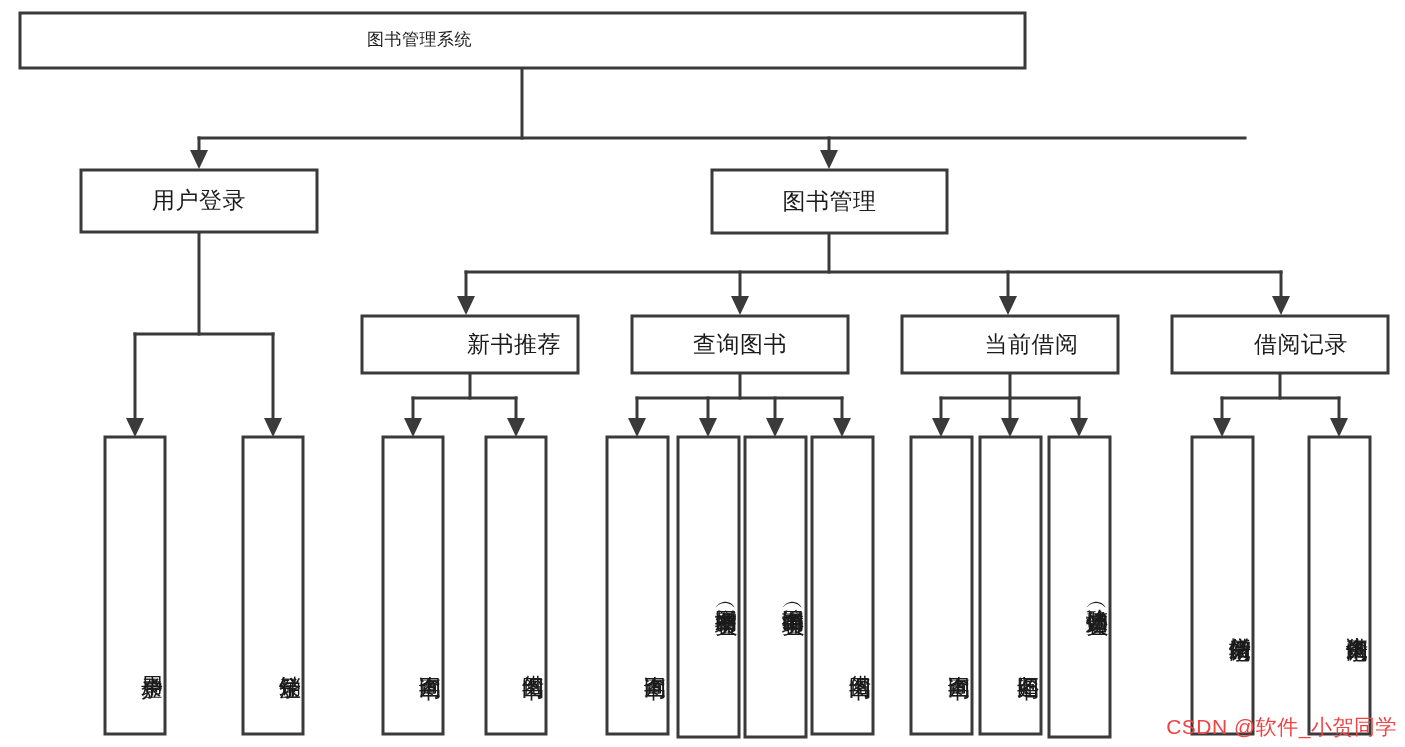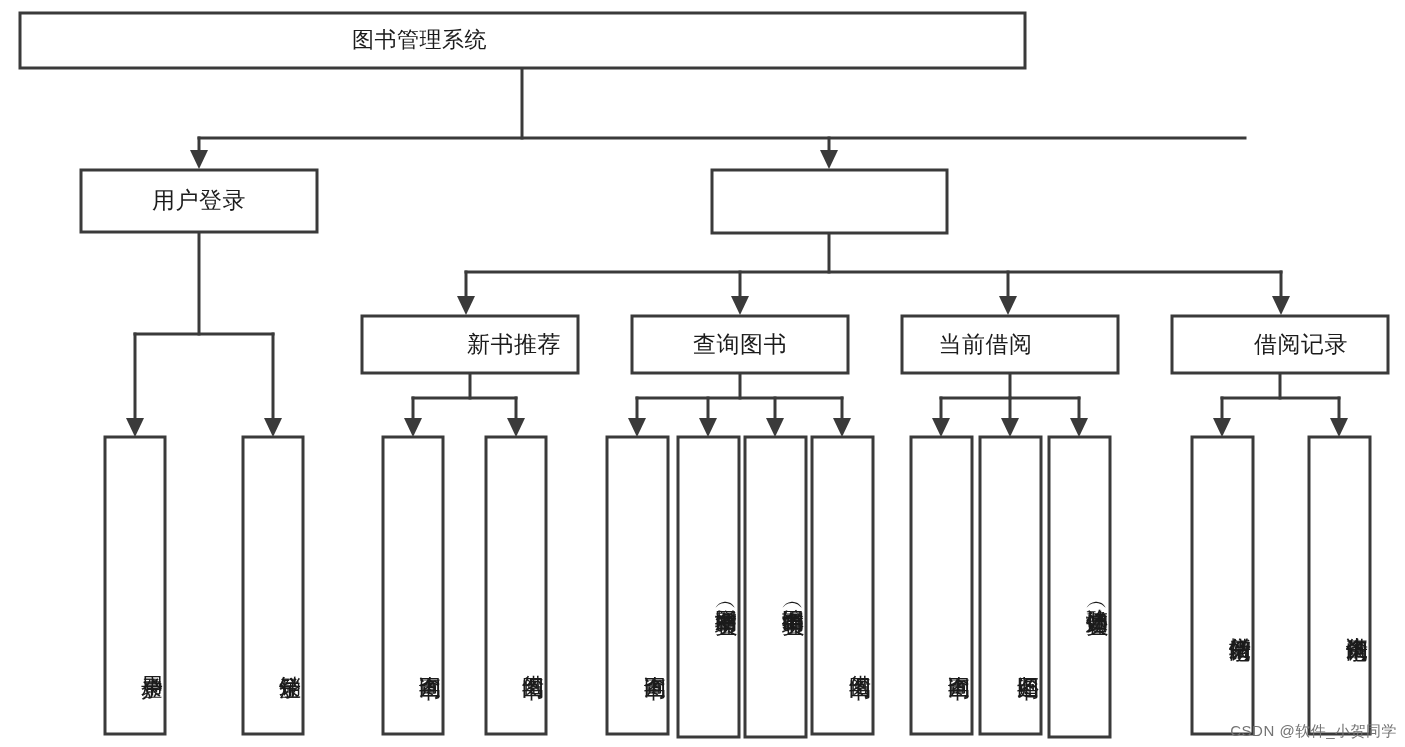--- a/index.html
+++ b/index.html
@@ -64,22 +64,22 @@
     writing-mode: vertical-rl;
     text-orientation: upright;
     letter-spacing: 1px;
     white-space: nowrap;
     pointer-events: none;
   }
   .watermark {
     position: absolute;
     right: 8px;
     bottom: 6px;
-    color: #737373;
-    font-size: 15px;
+    color: #ef4444;
+    font-size: 21px;
     letter-spacing: 0.5px;
     white-space: nowrap;
     pointer-events: none;
   }
 </style>
 </head>
 <body>
 
 <div id="diagram-root">
 
@@ -180,27 +180,28 @@
     <rect class="node-box" x="812" y="437" width="61" height="297"></rect>
 
     <rect class="node-box" x="911" y="437" width="61" height="297"></rect>
     <rect class="node-box" x="980" y="437" width="61" height="297"></rect>
     <rect class="node-box" x="1049" y="437" width="61" height="300"></rect>
 
     <rect class="node-box" x="1192" y="437" width="61" height="297"></rect>
     <rect class="node-box" x="1309" y="437" width="61" height="297"></rect>
   </svg>
 
-  <div class="node-label-h" style="left:20px; top:13px; width:799px; height:55px; font-size:22px;">图书管理系统</div>
+  <div class="node-label-h" style="left:20px; top:13px; width:799px; height:55px; font-size:17px;">图书管理系统</div>
 
   <div class="node-label-h" style="left:81px; top:170px; width:236px; height:62px;">用户登录</div>
+  <div class="node-label-h" style="left:712px; top:170px; width:235px; height:63px;">图书管理</div>
 
   <div class="node-label-h" style="left:362px; top:316px; width:216px; height:57px;padding-left:44px;">新书推荐</div>
   <div class="node-label-h" style="left:632px; top:316px; width:216px; height:57px;">查询图书</div>
-  <div class="node-label-h" style="left:856px; top:316px; width:259px; height:57px;">当前借阅</div>
+  <div class="node-label-h" style="left:902px; top:316px; width:259px; height:57px;">当前借阅</div>
   <div class="node-label-h" style="left:1172px; top:316px; width:216px; height:57px;padding-left:21px;">借阅记录</div>
 
   <div class="node-label-v" style="left:105px; top:437px; width:60px; height:297px; padding-top:74px;">用户登录</div>
   <div class="node-label-v" style="left:243px; top:437px; width:60px; height:297px; padding-top:74px;">注销登录</div>
 
   <div class="node-label-v" style="left:383px; top:437px; width:60px; height:297px; padding-top:74px;">查询图书</div>
   <div class="node-label-v" style="left:486px; top:437px; width:60px; height:297px; padding-top:74px;">借阅图书</div>
 
   <div class="node-label-v" style="left:607px; top:437px; width:61px; height:297px; padding-top:74px;">查询图书</div>
   <div class="node-label-v" style="left:678px; top:437px; width:61px; height:300px; padding-top:8px;">新增图书（管理员）</div>

